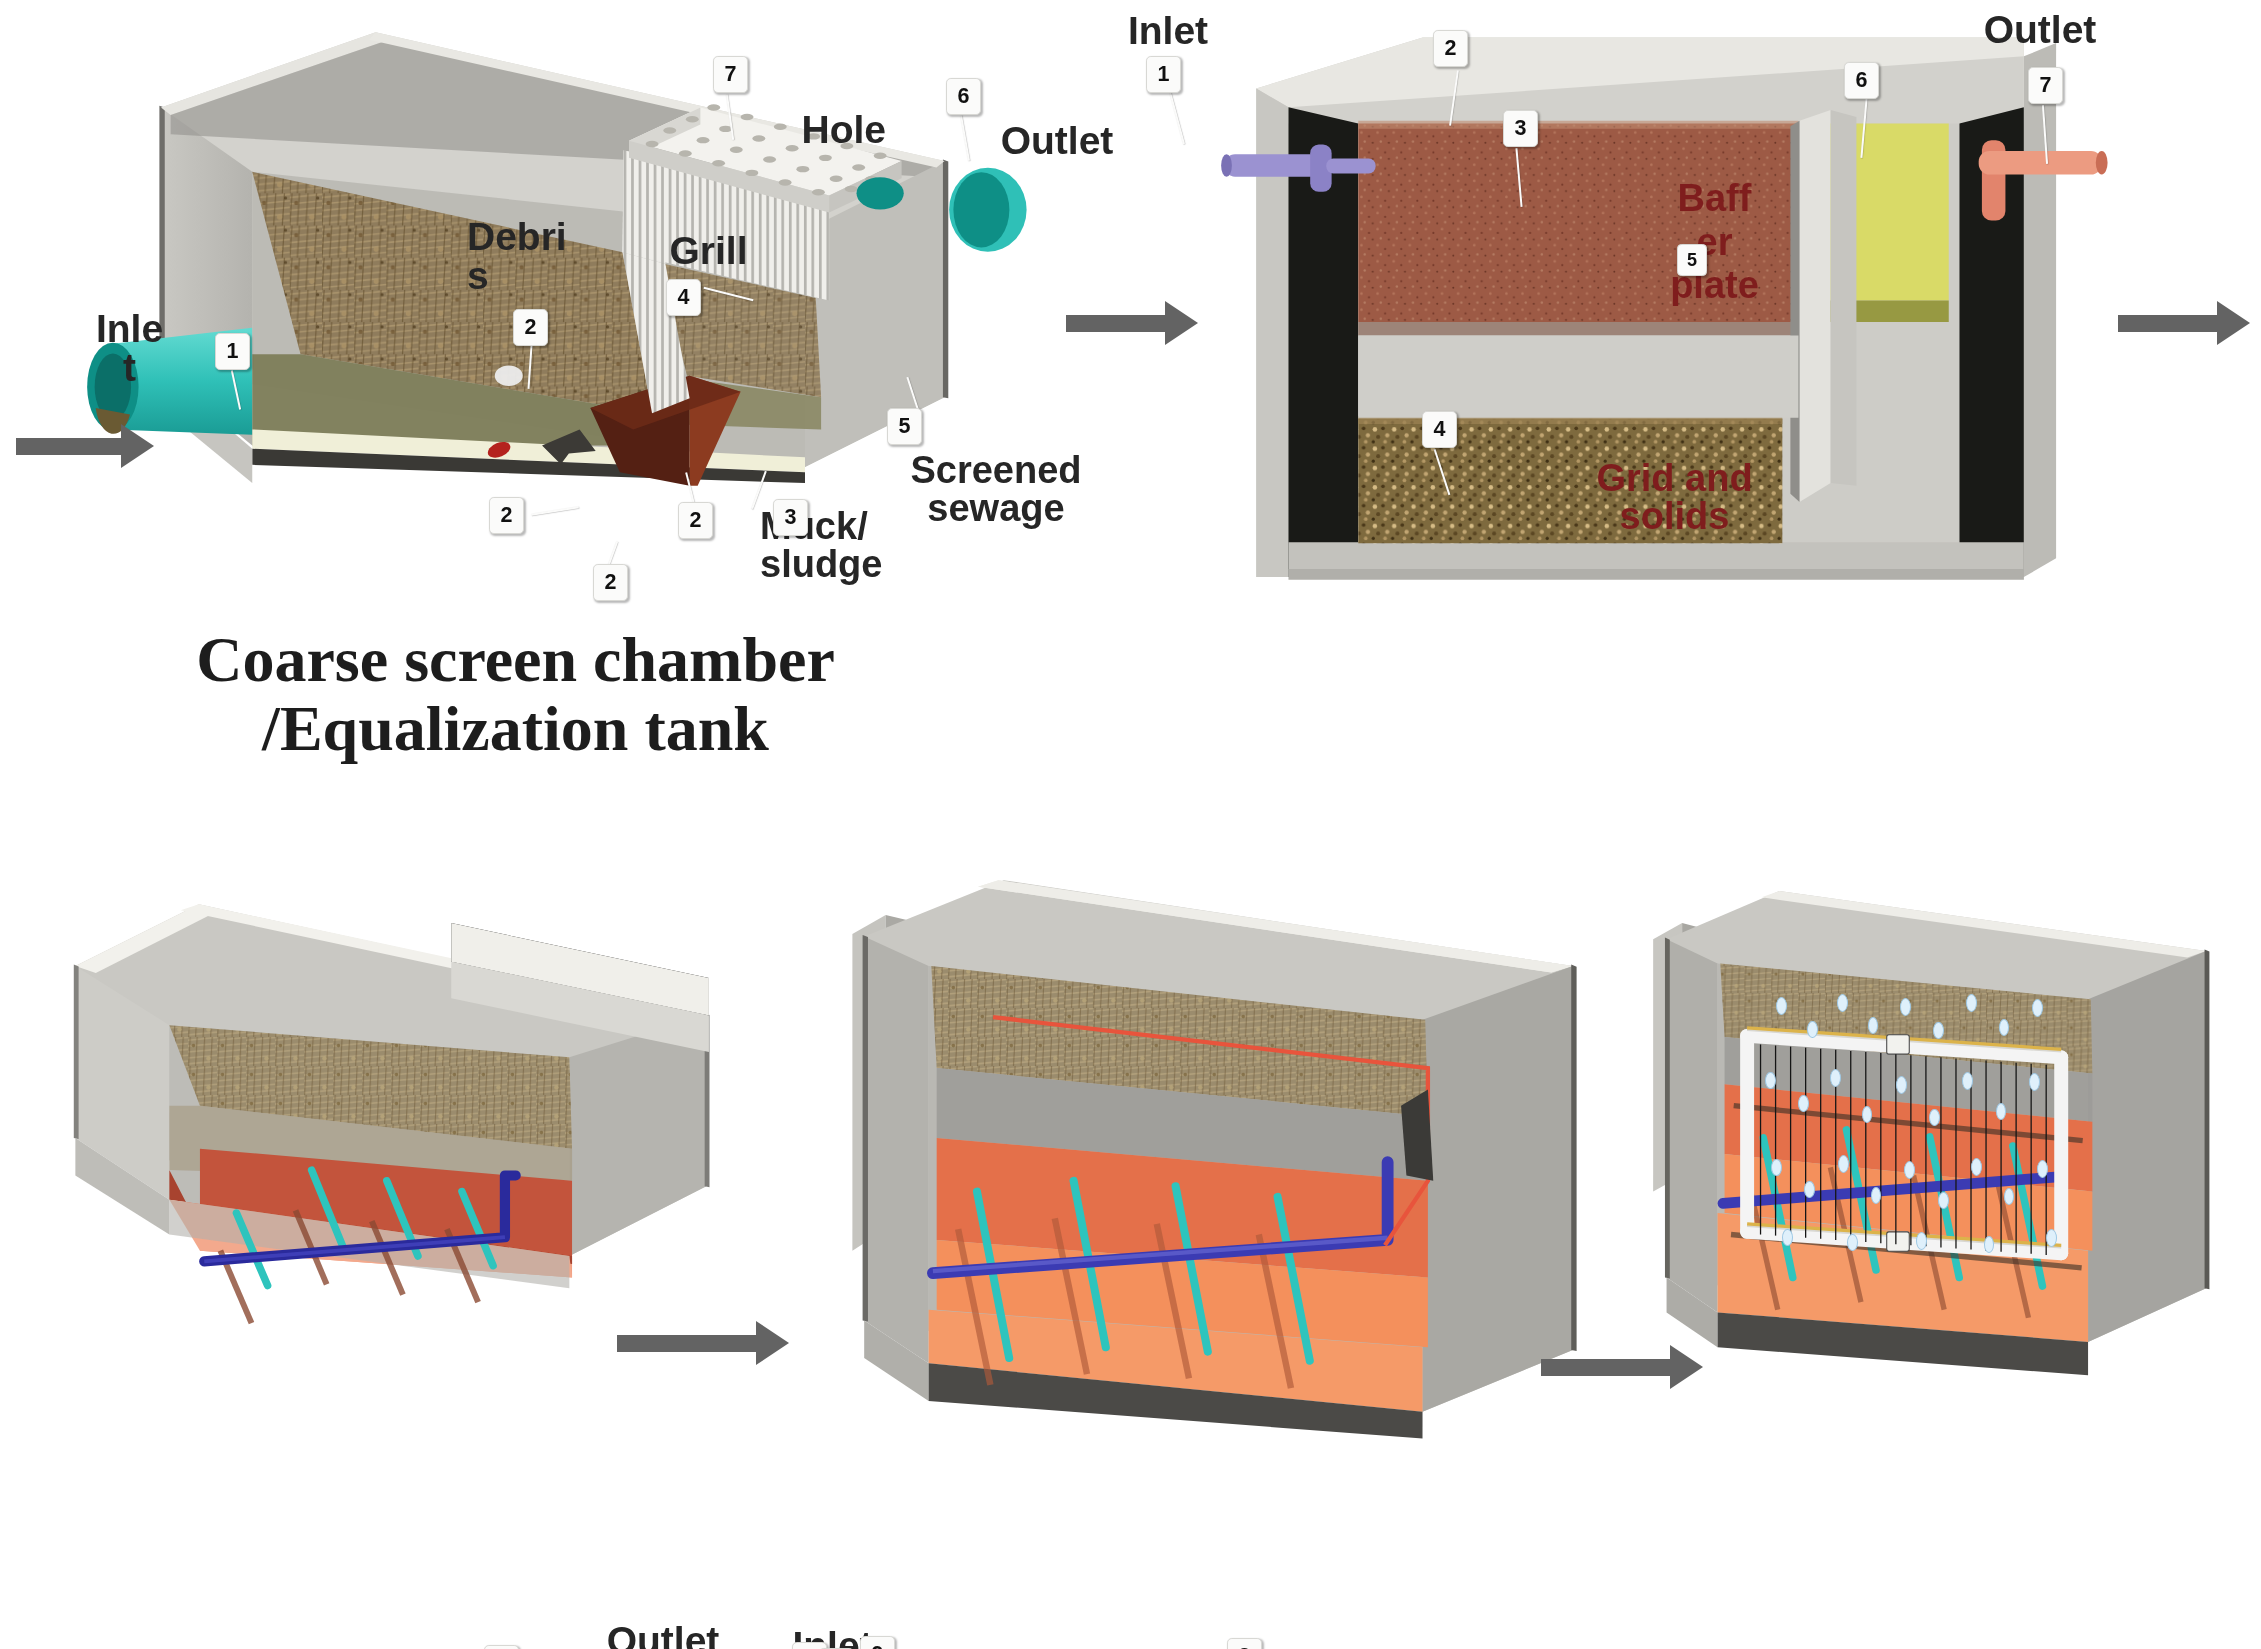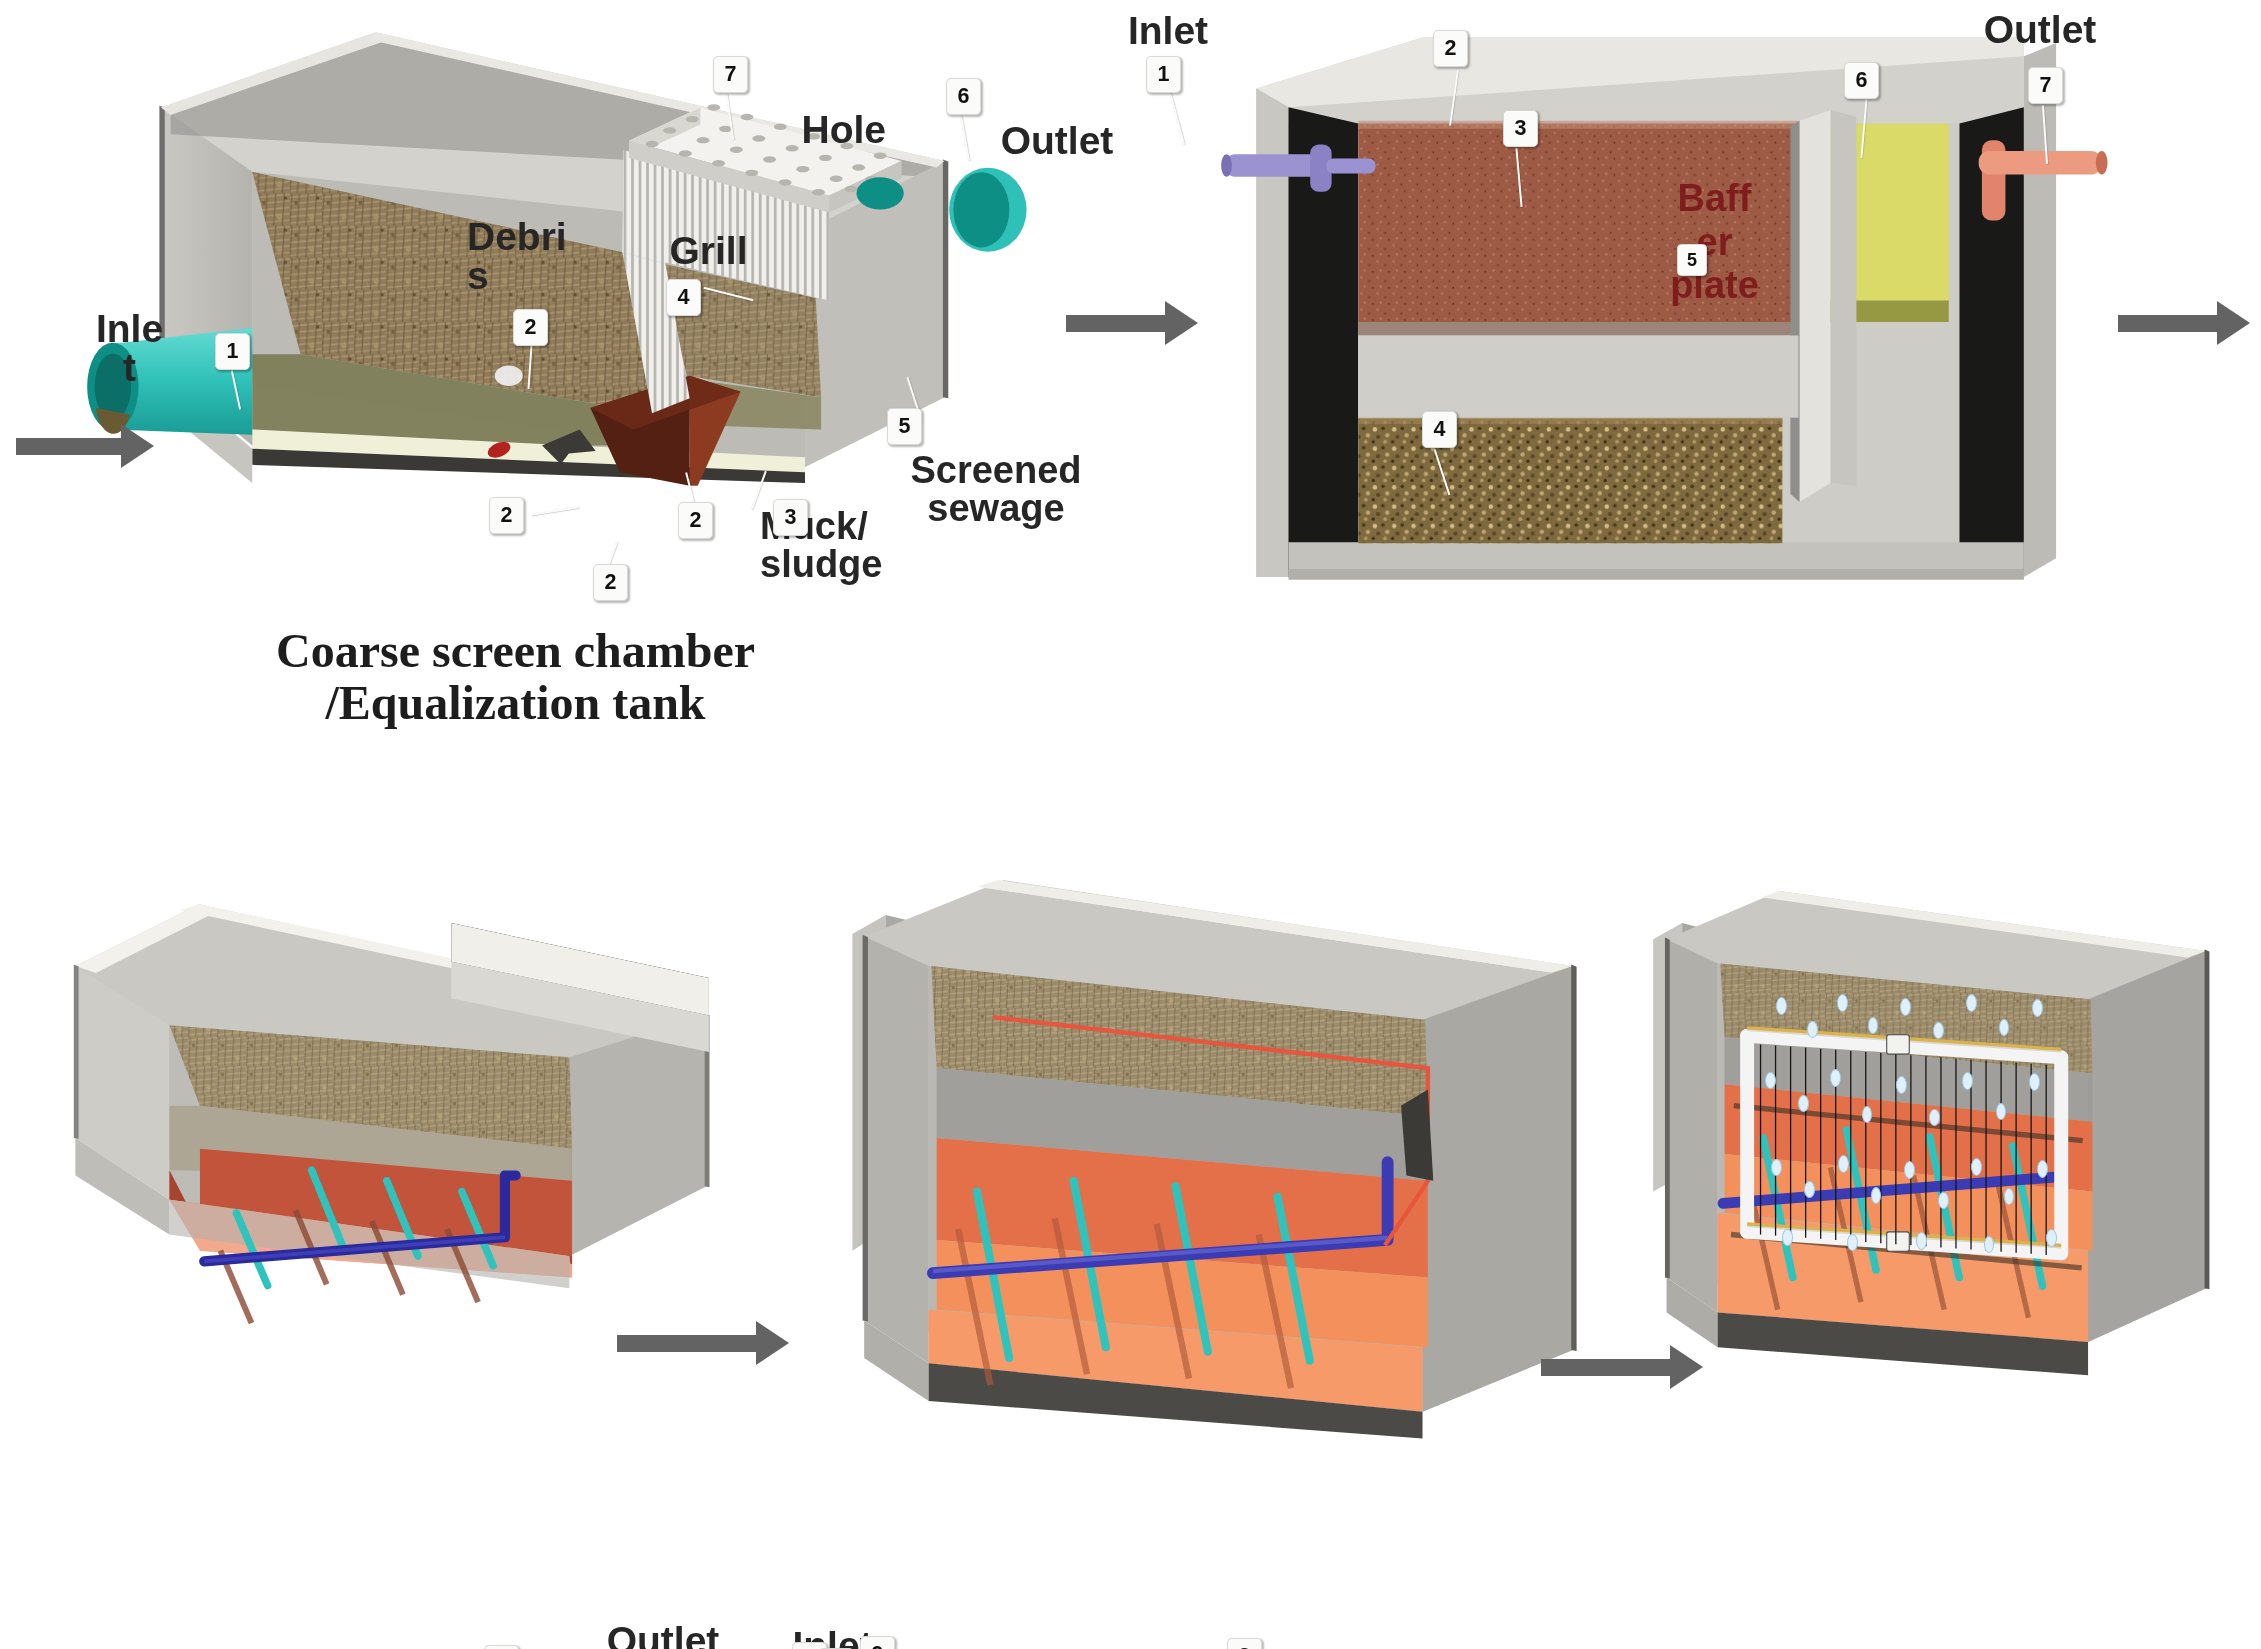--- a/index.html
+++ b/index.html
@@ -28,21 +28,21 @@
   
   .parrow{position:absolute;z-index:30;}
   .parrow .shaft{position:absolute;background:#636363;}
   .parrow .head{position:absolute;width:0;height:0;
                 border-top:22.5px solid transparent;border-bottom:22.5px solid transparent;
                 border-left:33px solid #636363;}
 
   
   .caption{position:absolute;text-align:center;color:#1d1d1d;
            font-family:"Liberation Serif",serif;font-weight:bold;
-           font-size:48px;line-height:1.08;white-space:pre-line;}
+           font-size:64px;line-height:1.08;white-space:pre-line;}
   .bub{position:absolute;background:#dff0fb;border-radius:50%;
        border:0.5px solid #9ec8e4;}
 </style>
 </head>
 <body>
 
 <div class="stage">
 
 <div class="abs" style="left:0px;top:0px;width:1127px;height:671px;">
 
@@ -295,20 +295,22 @@
     <rect x="42" y="66" width="44" height="150" rx="18" fill="#e2846c"></rect>
     <rect x="36" y="86" width="230" height="44" rx="20" fill="#ec9b81"></rect>
     <ellipse cx="266" cy="108" rx="11" ry="22" fill="#c96d55"></ellipse>
   </svg>
 
   <div class="lbl" style="left:-99px;top:10.7px;width:140px;font-size:39px;">Inlet</div>
   <div class="lbl" style="left:768px;top:9.7px;width:150px;font-size:39px;">Outlet</div>
   <div class="lbl lbl-w" style="left:464px;top:177px;width:107px;font-size:38px;line-height:1.15;">Baff
 er
 plate</div>
+  <div class="lbl lbl-w" style="left:370px;top:459px;width:215px;font-size:38px;">Grid and
+solids</div>
 
   <div class="leadwhite" style="left:-21.5px;top:91px;width:2.1px;height:54px;transform:rotate(-15deg);"></div>
   <div class="badge" style="left:-51px;top:56px;">1</div>
 
   <div class="leadwhite" style="left:256px;top:70px;width:2.1px;height:56px;transform:rotate(8deg);"></div>
   <div class="badge" style="left:236px;top:29.5px;">2</div>
 
   <div class="leadwhite" style="left:321px;top:148px;width:2.1px;height:59px;transform:rotate(-5deg);"></div>
   <div class="badge" style="left:306px;top:110px;">3</div>
 

